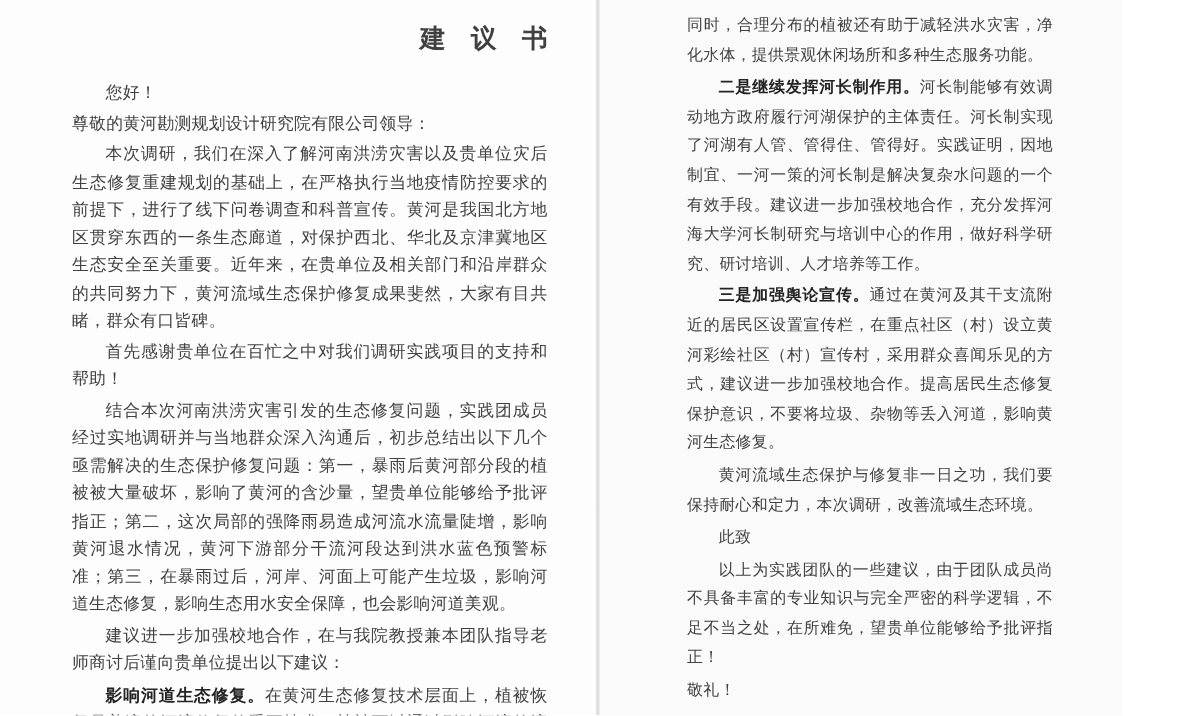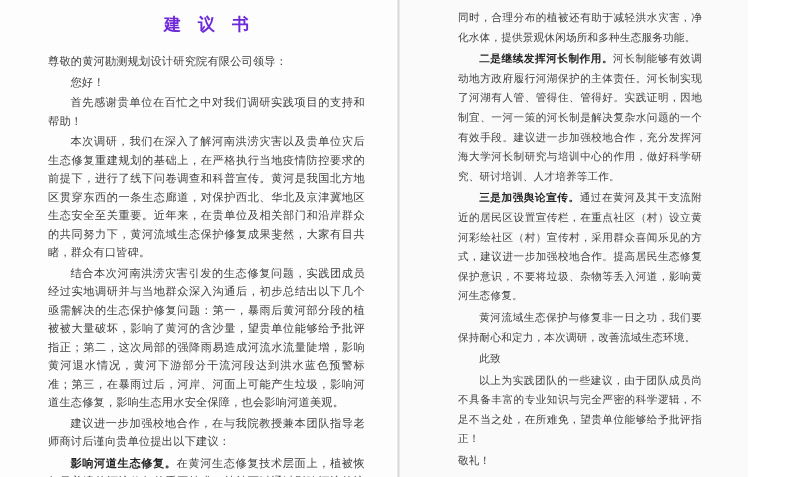--- a/index.html
+++ b/index.html
@@ -30,26 +30,25 @@
     height: 477px;
     background: linear-gradient(to right, #f1f1f1, #d9d9d9, #f1f1f1);
   }
   .page2 {
     width: 348px;
     background: #fafafa;
     padding: 8px 46px 0 58px;
   }
   .doc-title {
     margin: 0 0 14px 0;
-    text-align: center;
+    text-align: right;
     font-size: 17px;
     font-weight: bold;
-    color: #6d28d9;
+    color: #404040;
     line-height: 26px;
-    font-family: Liberation Mono, monospace;
   }
   .para {
     margin: 0 0 2px 0;
     text-align: justify;
     letter-spacing: 0.2px;
   }
   .page1 .para { font-size: 11.2px; line-height: 18.5px; }
   .page2 .para { font-size: 10.6px; line-height: 19.6px; }
   .indent { text-indent: 2em; }
   .lead { font-weight: bold; color: #242424; }
@@ -61,24 +60,24 @@
     line-height: 20px;
   }
 </style>
 </head>
 <body>
 
 <div class="scan">
 
   <div class="page page1">
     <h1 class="doc-title">建　议　书</h1>
+    <p class="para indent">您好！</p>
     <p class="para">尊敬的黄河勘测规划设计研究院有限公司领导：</p>
-    <p class="para indent">您好！</p>
+    <p class="para indent">本次调研，我们在深入了解河南洪涝灾害以及贵单位灾后生态修复重建规划的基础上，在严格执行当地疫情防控要求的前提下，进行了线下问卷调查和科普宣传。黄河是我国北方地区贯穿东西的一条生态廊道，对保护西北、华北及京津冀地区生态安全至关重要。近年来，在贵单位及相关部门和沿岸群众的共同努力下，黄河流域生态保护修复成果斐然，大家有目共睹，群众有口皆碑。</p>
     <p class="para indent">首先感谢贵单位在百忙之中对我们调研实践项目的支持和帮助！</p>
-    <p class="para indent">本次调研，我们在深入了解河南洪涝灾害以及贵单位灾后生态修复重建规划的基础上，在严格执行当地疫情防控要求的前提下，进行了线下问卷调查和科普宣传。黄河是我国北方地区贯穿东西的一条生态廊道，对保护西北、华北及京津冀地区生态安全至关重要。近年来，在贵单位及相关部门和沿岸群众的共同努力下，黄河流域生态保护修复成果斐然，大家有目共睹，群众有口皆碑。</p>
     <p class="para indent">结合本次河南洪涝灾害引发的生态修复问题，实践团成员经过实地调研并与当地群众深入沟通后，初步总结出以下几个亟需解决的生态保护修复问题：第一，暴雨后黄河部分段的植被被大量破坏，影响了黄河的含沙量，望贵单位能够给予批评指正；第二，这次局部的强降雨易造成河流水流量陡增，影响黄河退水情况，黄河下游部分干流河段达到洪水蓝色预警标准；第三，在暴雨过后，河岸、河面上可能产生垃圾，影响河道生态修复，影响生态用水安全保障，也会影响河道美观。</p>
     <p class="para indent">建议进一步加强校地合作，在与我院教授兼本团队指导老师商讨后谨向贵单位提出以下建议：</p>
     <p class="para indent"><b class="lead">影响河道生态修复。</b><span>在黄河生态修复技术层面上，植被恢复是普遍的河流修复的重要技术。植被可以通过影响河流的流动、河岸抗冲刷强度、泥沙沉积、河床稳定性和河道形态而对河流产生很大影响。</span></p>
   </div>
 
   <div class="divider"></div>
 
   <div class="page page2">
     <p class="para">同时，合理分布的植被还有助于减轻洪水灾害，净化水体，提供景观休闲场所和多种生态服务功能。</p>
     <p class="para indent"><b class="lead">二是继续发挥河长制作用。</b><span>河长制能够有效调动地方政府履行河湖保护的主体责任。河长制实现了河湖有人管、管得住、管得好。实践证明，因地制宜、一河一策的河长制是解决复杂水问题的一个有效手段。建议进一步加强校地合作，充分发挥河海大学河长制研究与培训中心的作用，做好科学研究、研讨培训、人才培养等工作。</span></p>

